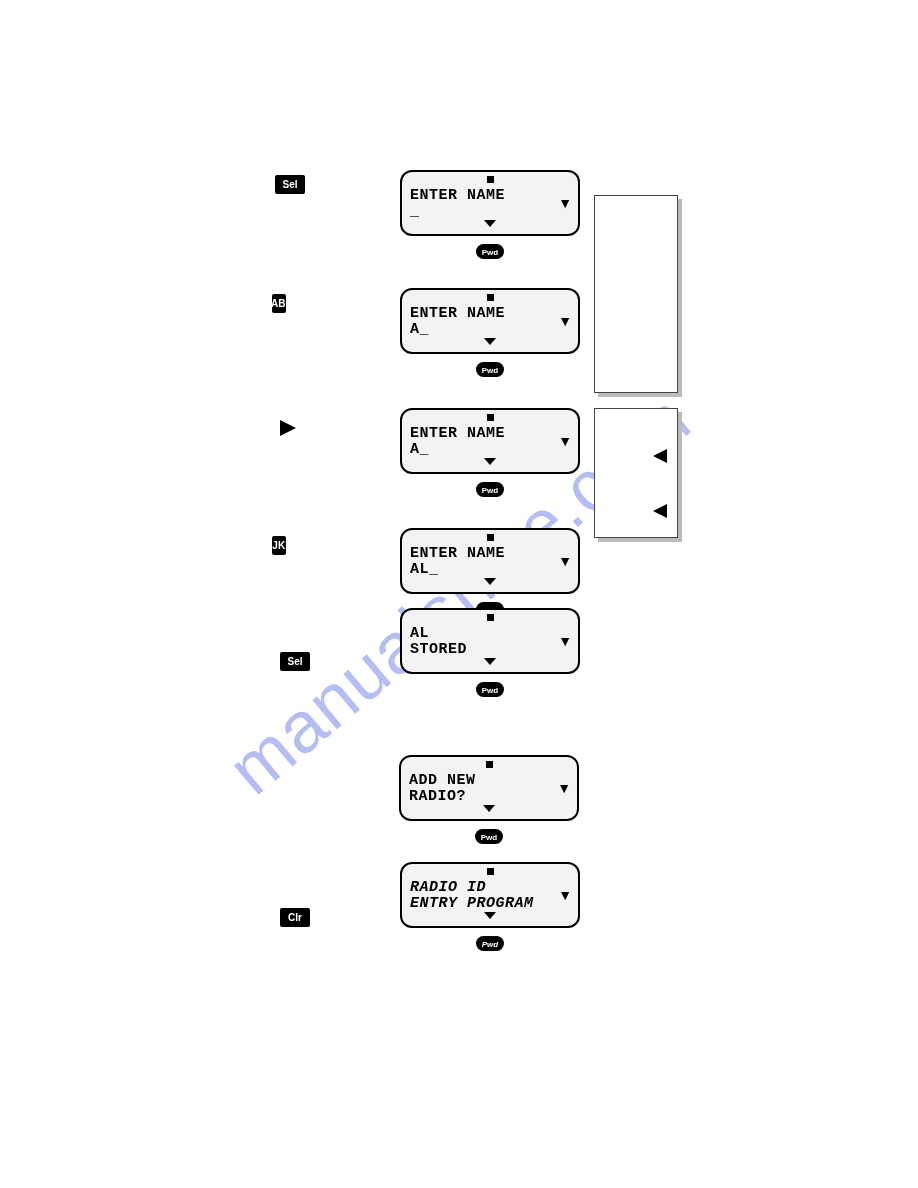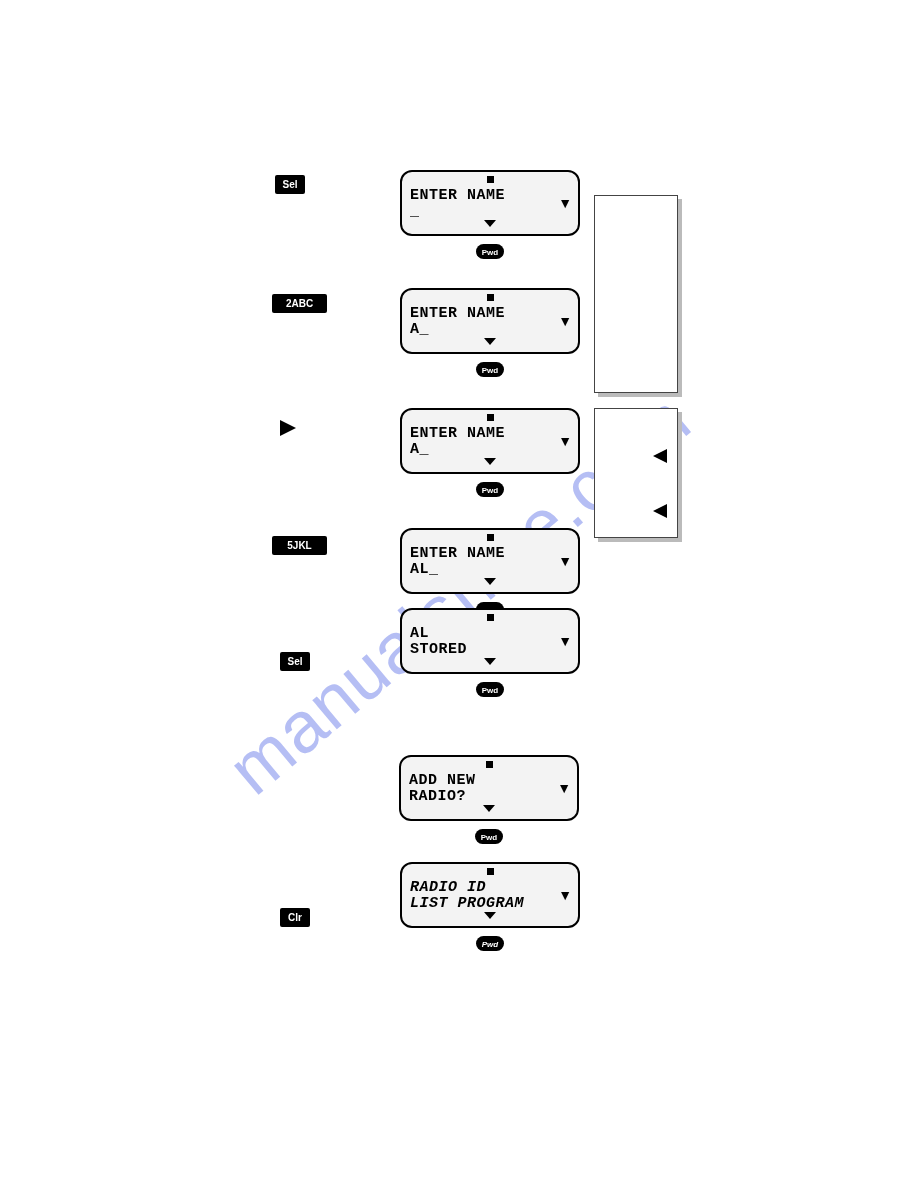--- a/index.html
+++ b/index.html
@@ -62,21 +62,21 @@
     color: #fff;
     border-radius: 2px;
     font-size: 10px;
     font-weight: bold;
     display: flex;
     align-items: center;
     justify-content: center;
     padding: 0 6px;
     height: 19px;
   }
-  .key-btn.wide { width: 55px; }
+  .key-btn.wide { width: 14px; }
   .key-btn.narrow { width: 30px; }
 
   
   .tri-right {
     position: absolute;
     width: 0; height: 0;
     border-top: 8px solid transparent;
     border-bottom: 8px solid transparent;
     border-left: 16px solid #000;
   }
@@ -199,21 +199,21 @@
     </div>
     <div class="pill-btn" data-label="Pwd"></div>
   </div>
 
   <div class="step" style="left:400px; top:862px;font-style:italic;">
     <div class="lcd">
       <div class="top-indicators">
           <div class="square"></div>
         </div>
       <div class="text">RADIO ID</div>
-      <div class="text line2">LIST PROGRAM</div>
+      <div class="text line2">ENTRY PROGRAM</div>
       <div class="bottom">
           <div class="down-arrow"></div>
         </div>
       <div class="signal">▼</div>
     </div>
     <div class="pill-btn" data-label="Pwd"></div>
   </div>
 
   <div class="note-box" style="left:594px; top:195px; width:84px; height:198px;"></div>
 

